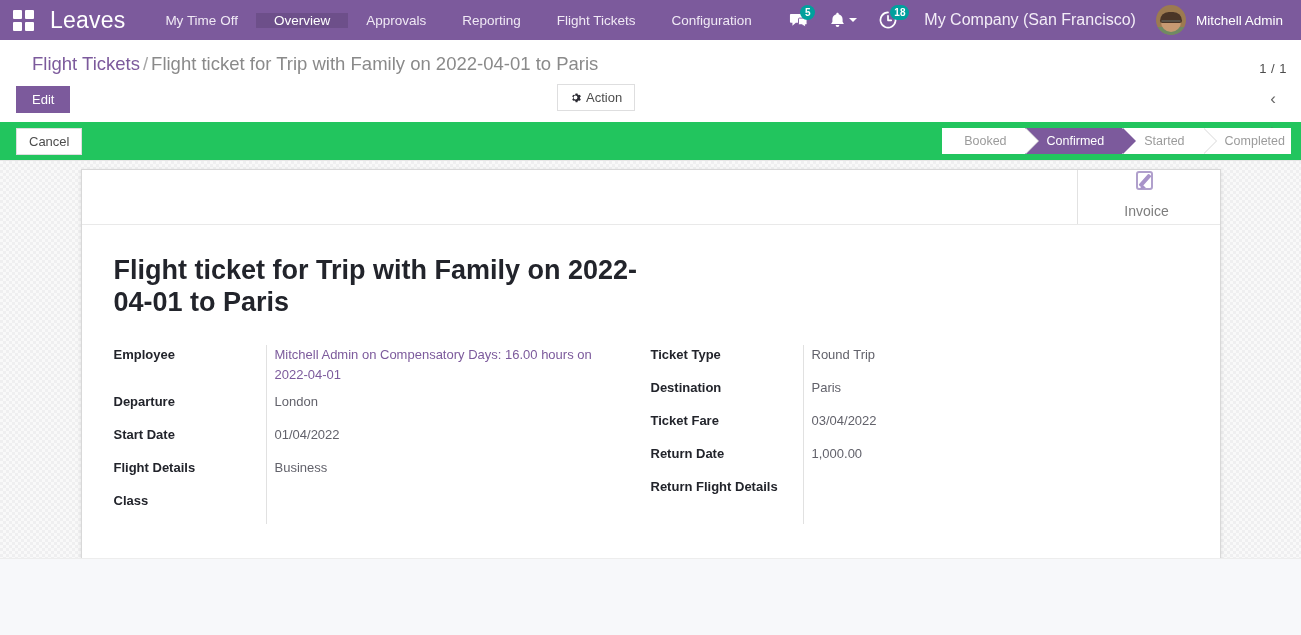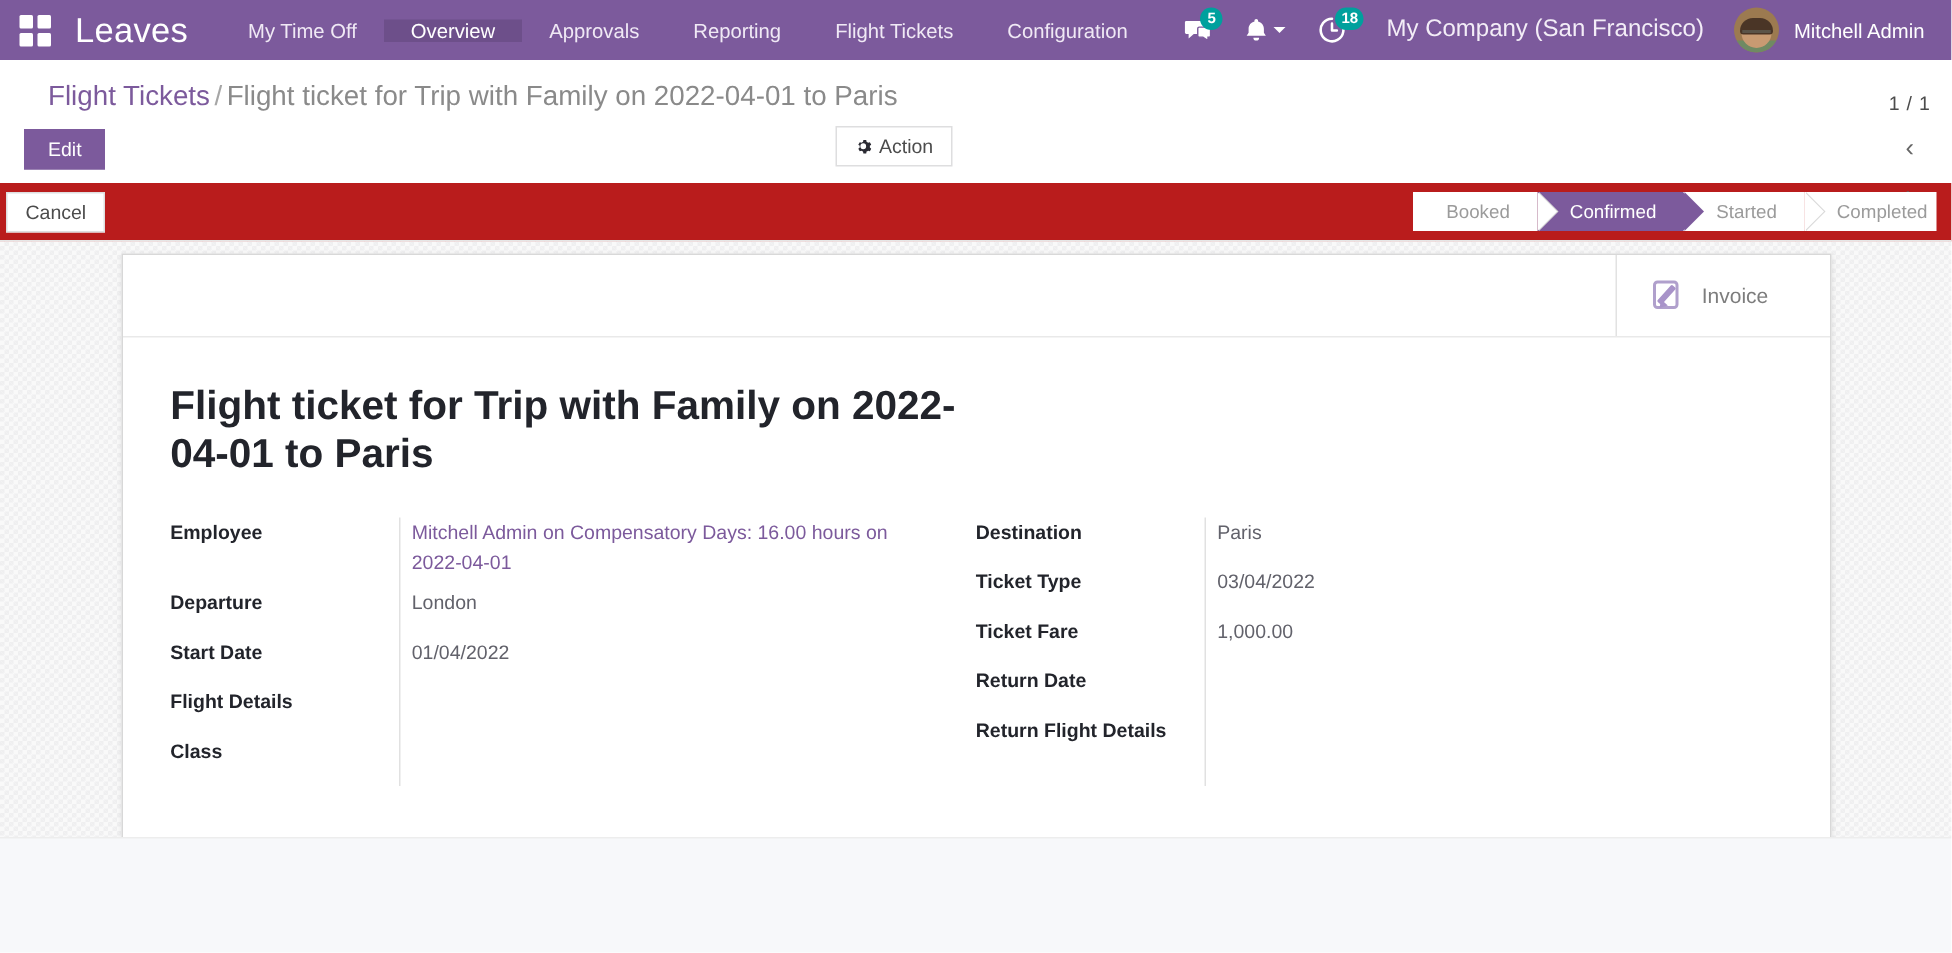--- a/index.html
+++ b/index.html
@@ -245,24 +245,24 @@
     font-size: 17px;
     line-height: 1;
     cursor: pointer;
     user-select: none;
   }
 
   
   .statusbar {
     display: flex;
     align-items: center;
-    padding: 0 10px 0 4px;
+    padding: 0 10px 0 16px;
     height: 38px;
     border-bottom: 1px solid #e6e6e6;
-    background: #b91c1c;
+    background: #22c55e;
   }
   .status-stages {
     margin-left: auto;
     display: flex;
     align-items: stretch;
     height: 26px;
   }
   .stage {
     position: relative;
     display: flex;
@@ -335,20 +335,21 @@
   }
   .smart-btn {
     display: flex;
     align-items: center;
     gap: 11px;
     border-left: 1px solid #e2e2e2;
     padding: 0 28px 0 24px;
     min-width: 143px;
     box-sizing: border-box;
     cursor: pointer;
+    flex-direction: column;
   }
   .smart-btn .sb-label {
     font-size: 14px;
     color: #7d7d7d;
   }
   .icon-invoice {
     width: 22px;
     height: 22px;
     position: relative;
     flex: none;
@@ -557,33 +558,35 @@
             <div class="field-label tall">Employee</div>
             <div class="field-label">Departure</div>
             <div class="field-label">Start Date</div>
             <div class="field-label">Flight Details</div>
             <div class="field-label">Class</div>
           </div>
           <div class="values-col">
             <div class="field-value tall link">Mitchell Admin on Compensatory Days: 16.00 hours on 2022-04-01</div>
             <div class="field-value">London</div>
             <div class="field-value">01/04/2022</div>
+            <div class="field-value">Business</div>
             <div class="field-value empty"></div>
           </div>
         </div>
 
         <div class="form-col right">
           <div class="labels-col">
+            <div class="field-label">Ticket Type</div>
             <div class="field-label">Destination</div>
-            <div class="field-label">Ticket Type</div>
             <div class="field-label">Ticket Fare</div>
             <div class="field-label">Return Date</div>
             <div class="field-label">Return Flight Details</div>
           </div>
           <div class="values-col">
+            <div class="field-value">Round Trip</div>
             <div class="field-value">Paris</div>
             <div class="field-value">03/04/2022</div>
             <div class="field-value">1,000.00</div>
             <div class="field-value empty"></div>
           </div>
         </div>
 
       </div>
     </div>
 

